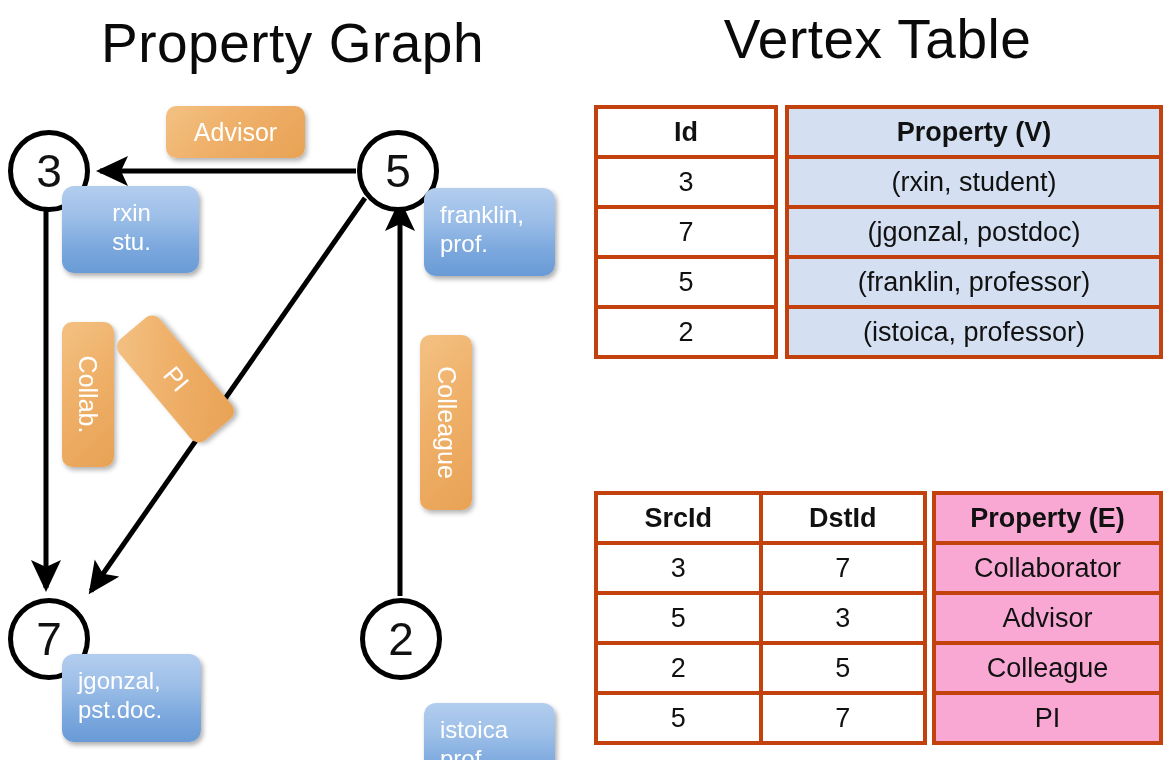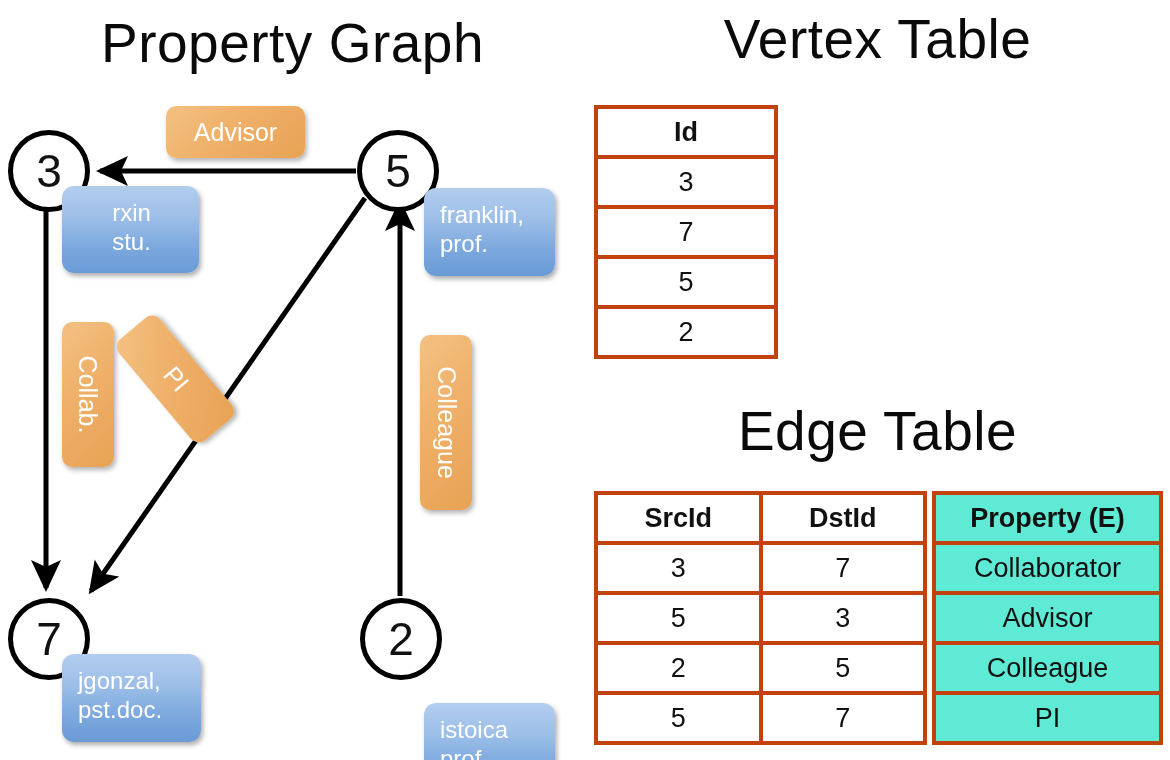--- a/index.html
+++ b/index.html
@@ -99,37 +99,36 @@
     font-weight:300;
     font-size:27px;
     text-align:center;
     color:#111;
     padding:0;
     height:46px;
     background:#ffffff;
   }
   .tbl td.hdr{font-weight:bold;font-size:27px;}
   .tbl td.vprop{background:#d4e0f2;}
-  .tbl td.eprop{background:#5eead4;}
+  .tbl td.eprop{background:#f9a8d4;}
 
   
   #vertex-id-table     {left:594px;top:105px;width:184px;}
   #vertex-prop-table   {left:785px;top:105px;width:378px;}
   
   #edge-ids-table      {left:594px;top:491px;width:333px;}
   #edge-prop-table     {left:932px;top:491px;width:231px;}
 </style>
 </head>
 <body>
 
 <div class="stage">
 
   <div class="title" id="title-property-graph">Property Graph</div>
   <div class="title" id="title-vertex-table">Vertex Table</div>
-  <div class="title" id="title-edge-table">Edge Table</div>
 
   <svg id="graph-svg" viewBox="0 0 585 760">
     <defs>
       <marker id="arrowhead" markerWidth="7" markerHeight="7" refX="5.6" refY="3" orient="auto" markerUnits="strokeWidth">
         <path d="M0,0 L6.4,3 L0,6 L1.4,3 z" fill="#000"></path>
       </marker>
     </defs>
 
     <g>
       <line x1="356" y1="171" x2="100" y2="171" stroke="#000" stroke-width="5" marker-end="url(#arrowhead)"></line>
@@ -196,20 +195,39 @@
         </tr>
       <tr>
           <td>5</td>
         </tr>
       <tr>
           <td>2</td>
         </tr>
     </tbody>
   </table>
 
+  <table class="tbl" id="vertex-prop-table">
+    <tbody>
+      <tr>
+        <td class="hdr vprop">Property (V)</td>
+      </tr>
+      <tr>
+          <td class="vprop">(rxin, student)</td>
+        </tr>
+      <tr>
+          <td class="vprop">(jgonzal, postdoc)</td>
+        </tr>
+      <tr>
+          <td class="vprop">(franklin, professor)</td>
+        </tr>
+      <tr>
+          <td class="vprop">(istoica, professor)</td>
+        </tr>
+    </tbody>
+  </table>
 
   <table class="tbl" id="edge-ids-table">
     <colgroup>
         <col style="width:50%">
         <col style="width:50%">
       </colgroup>
     <tbody>
       <tr>
         <td class="hdr">SrcId</td>
         <td class="hdr">DstId</td>

